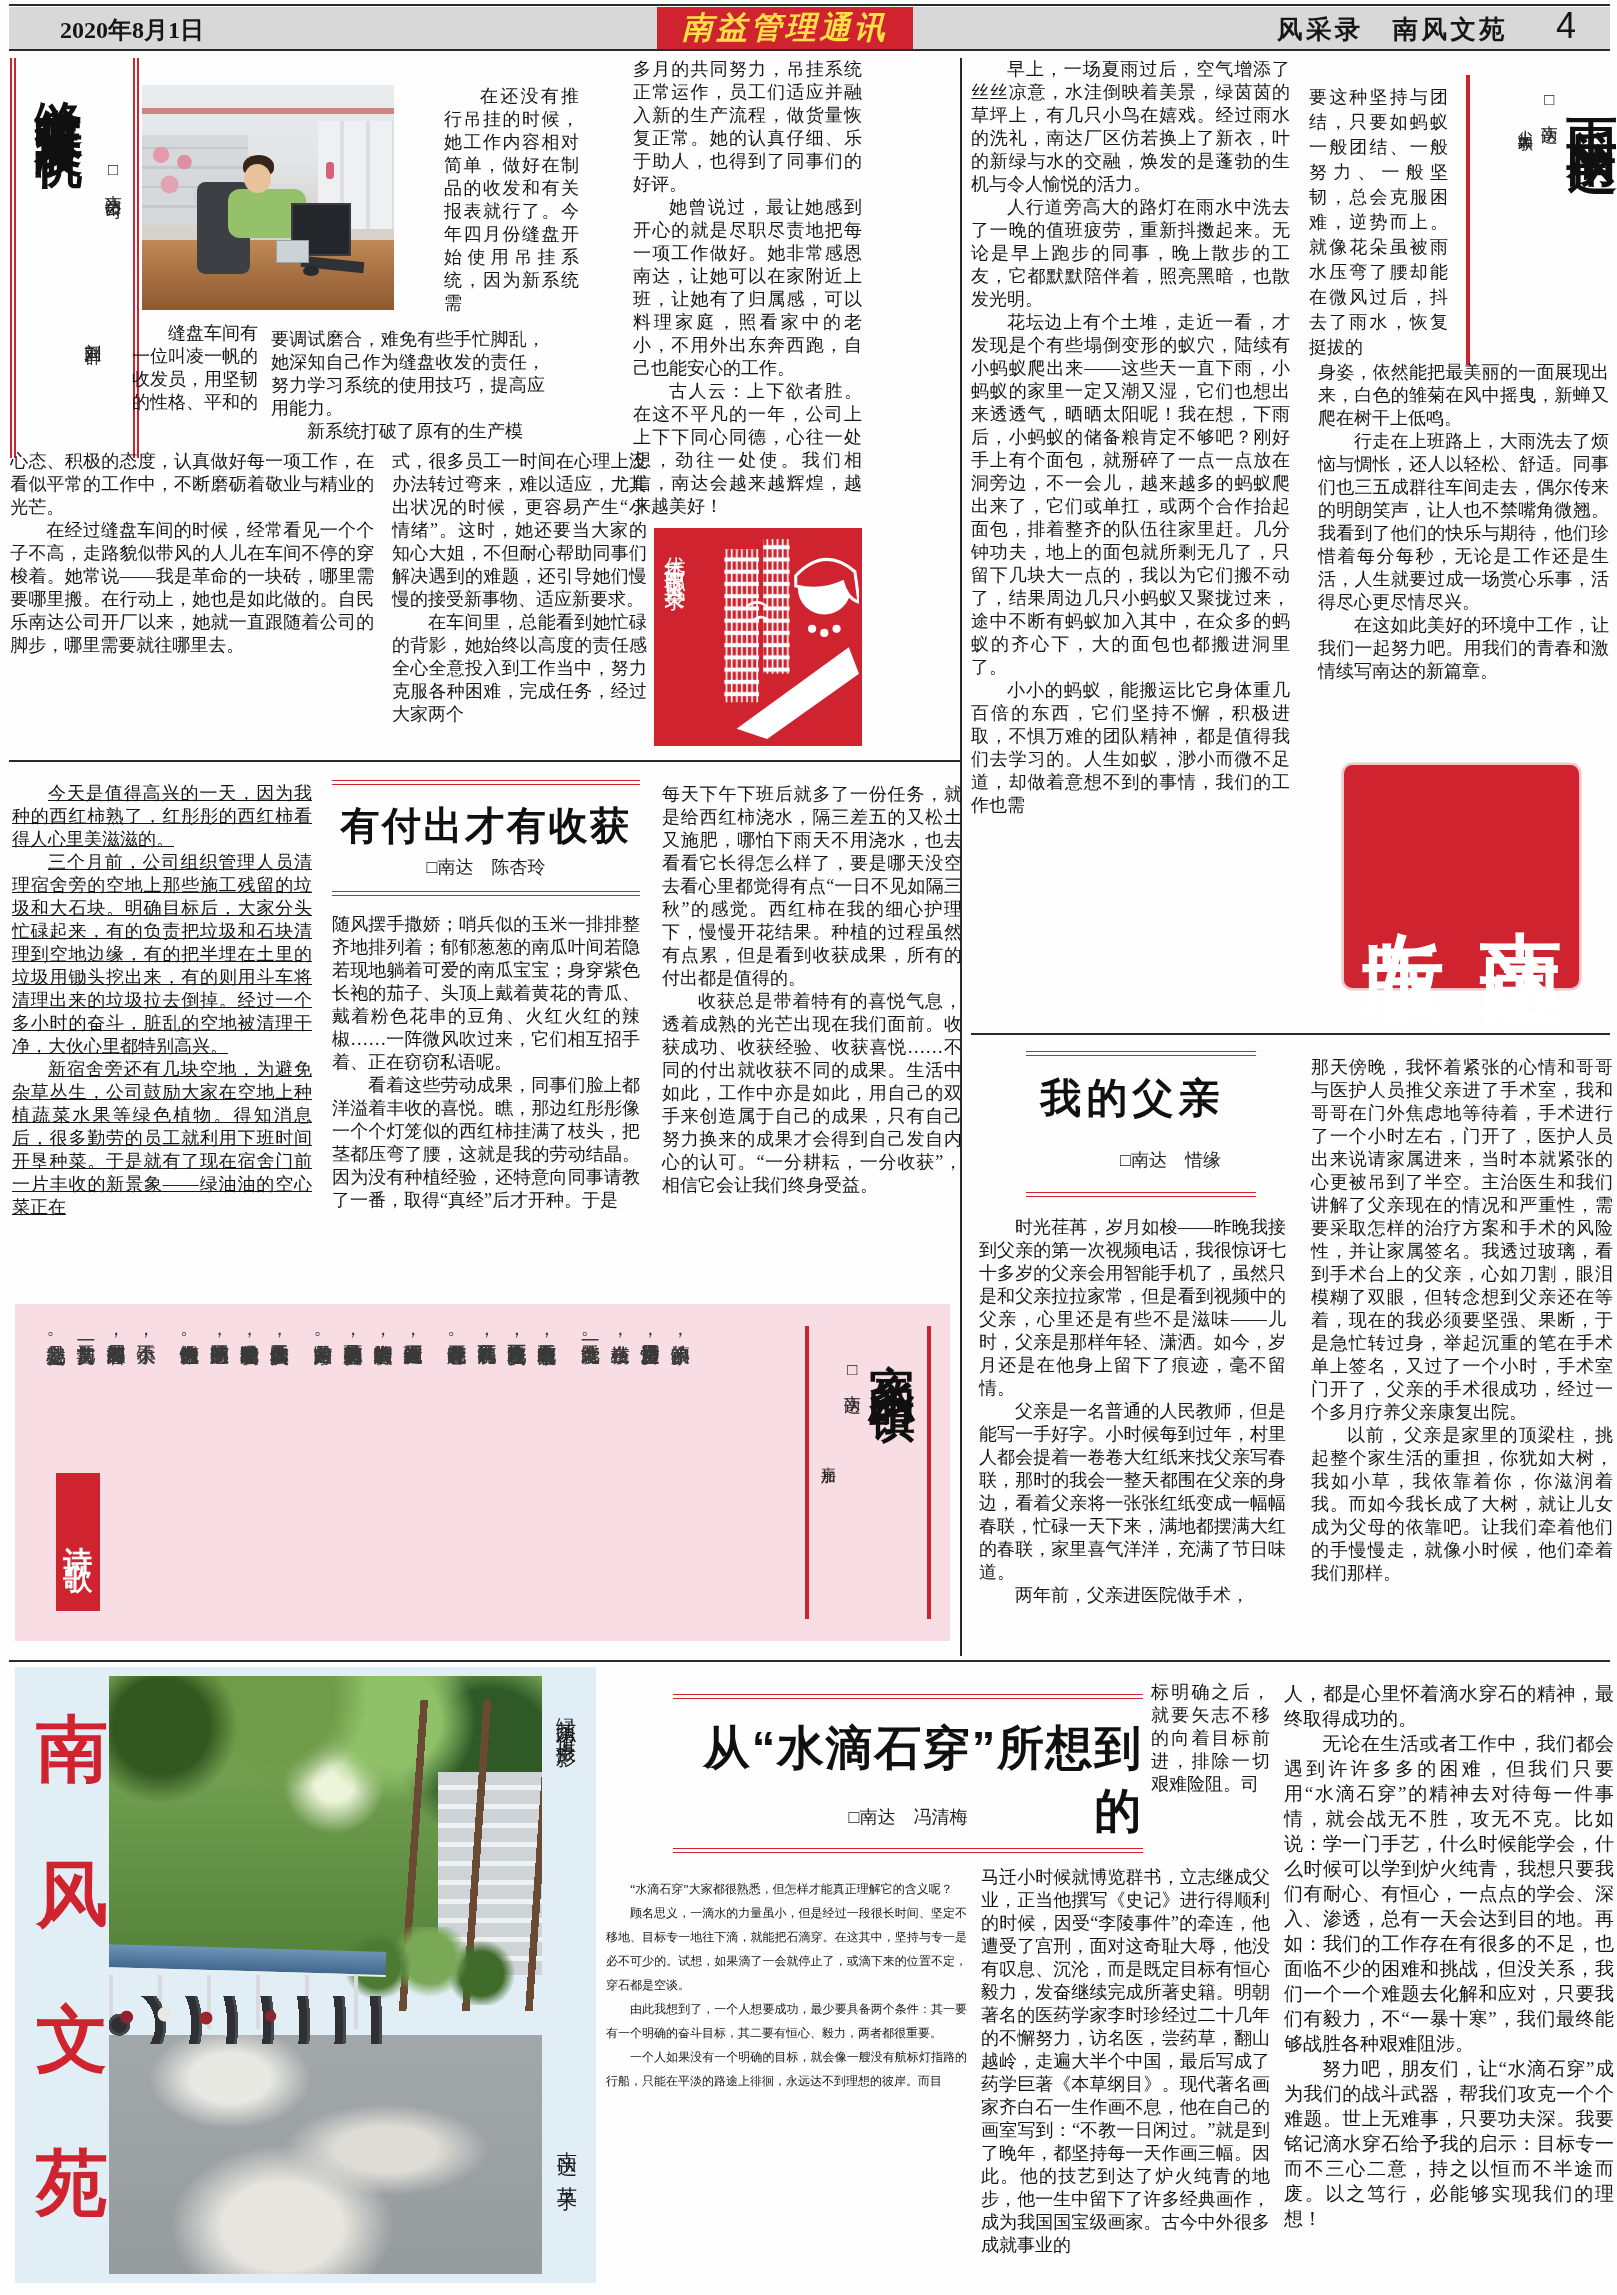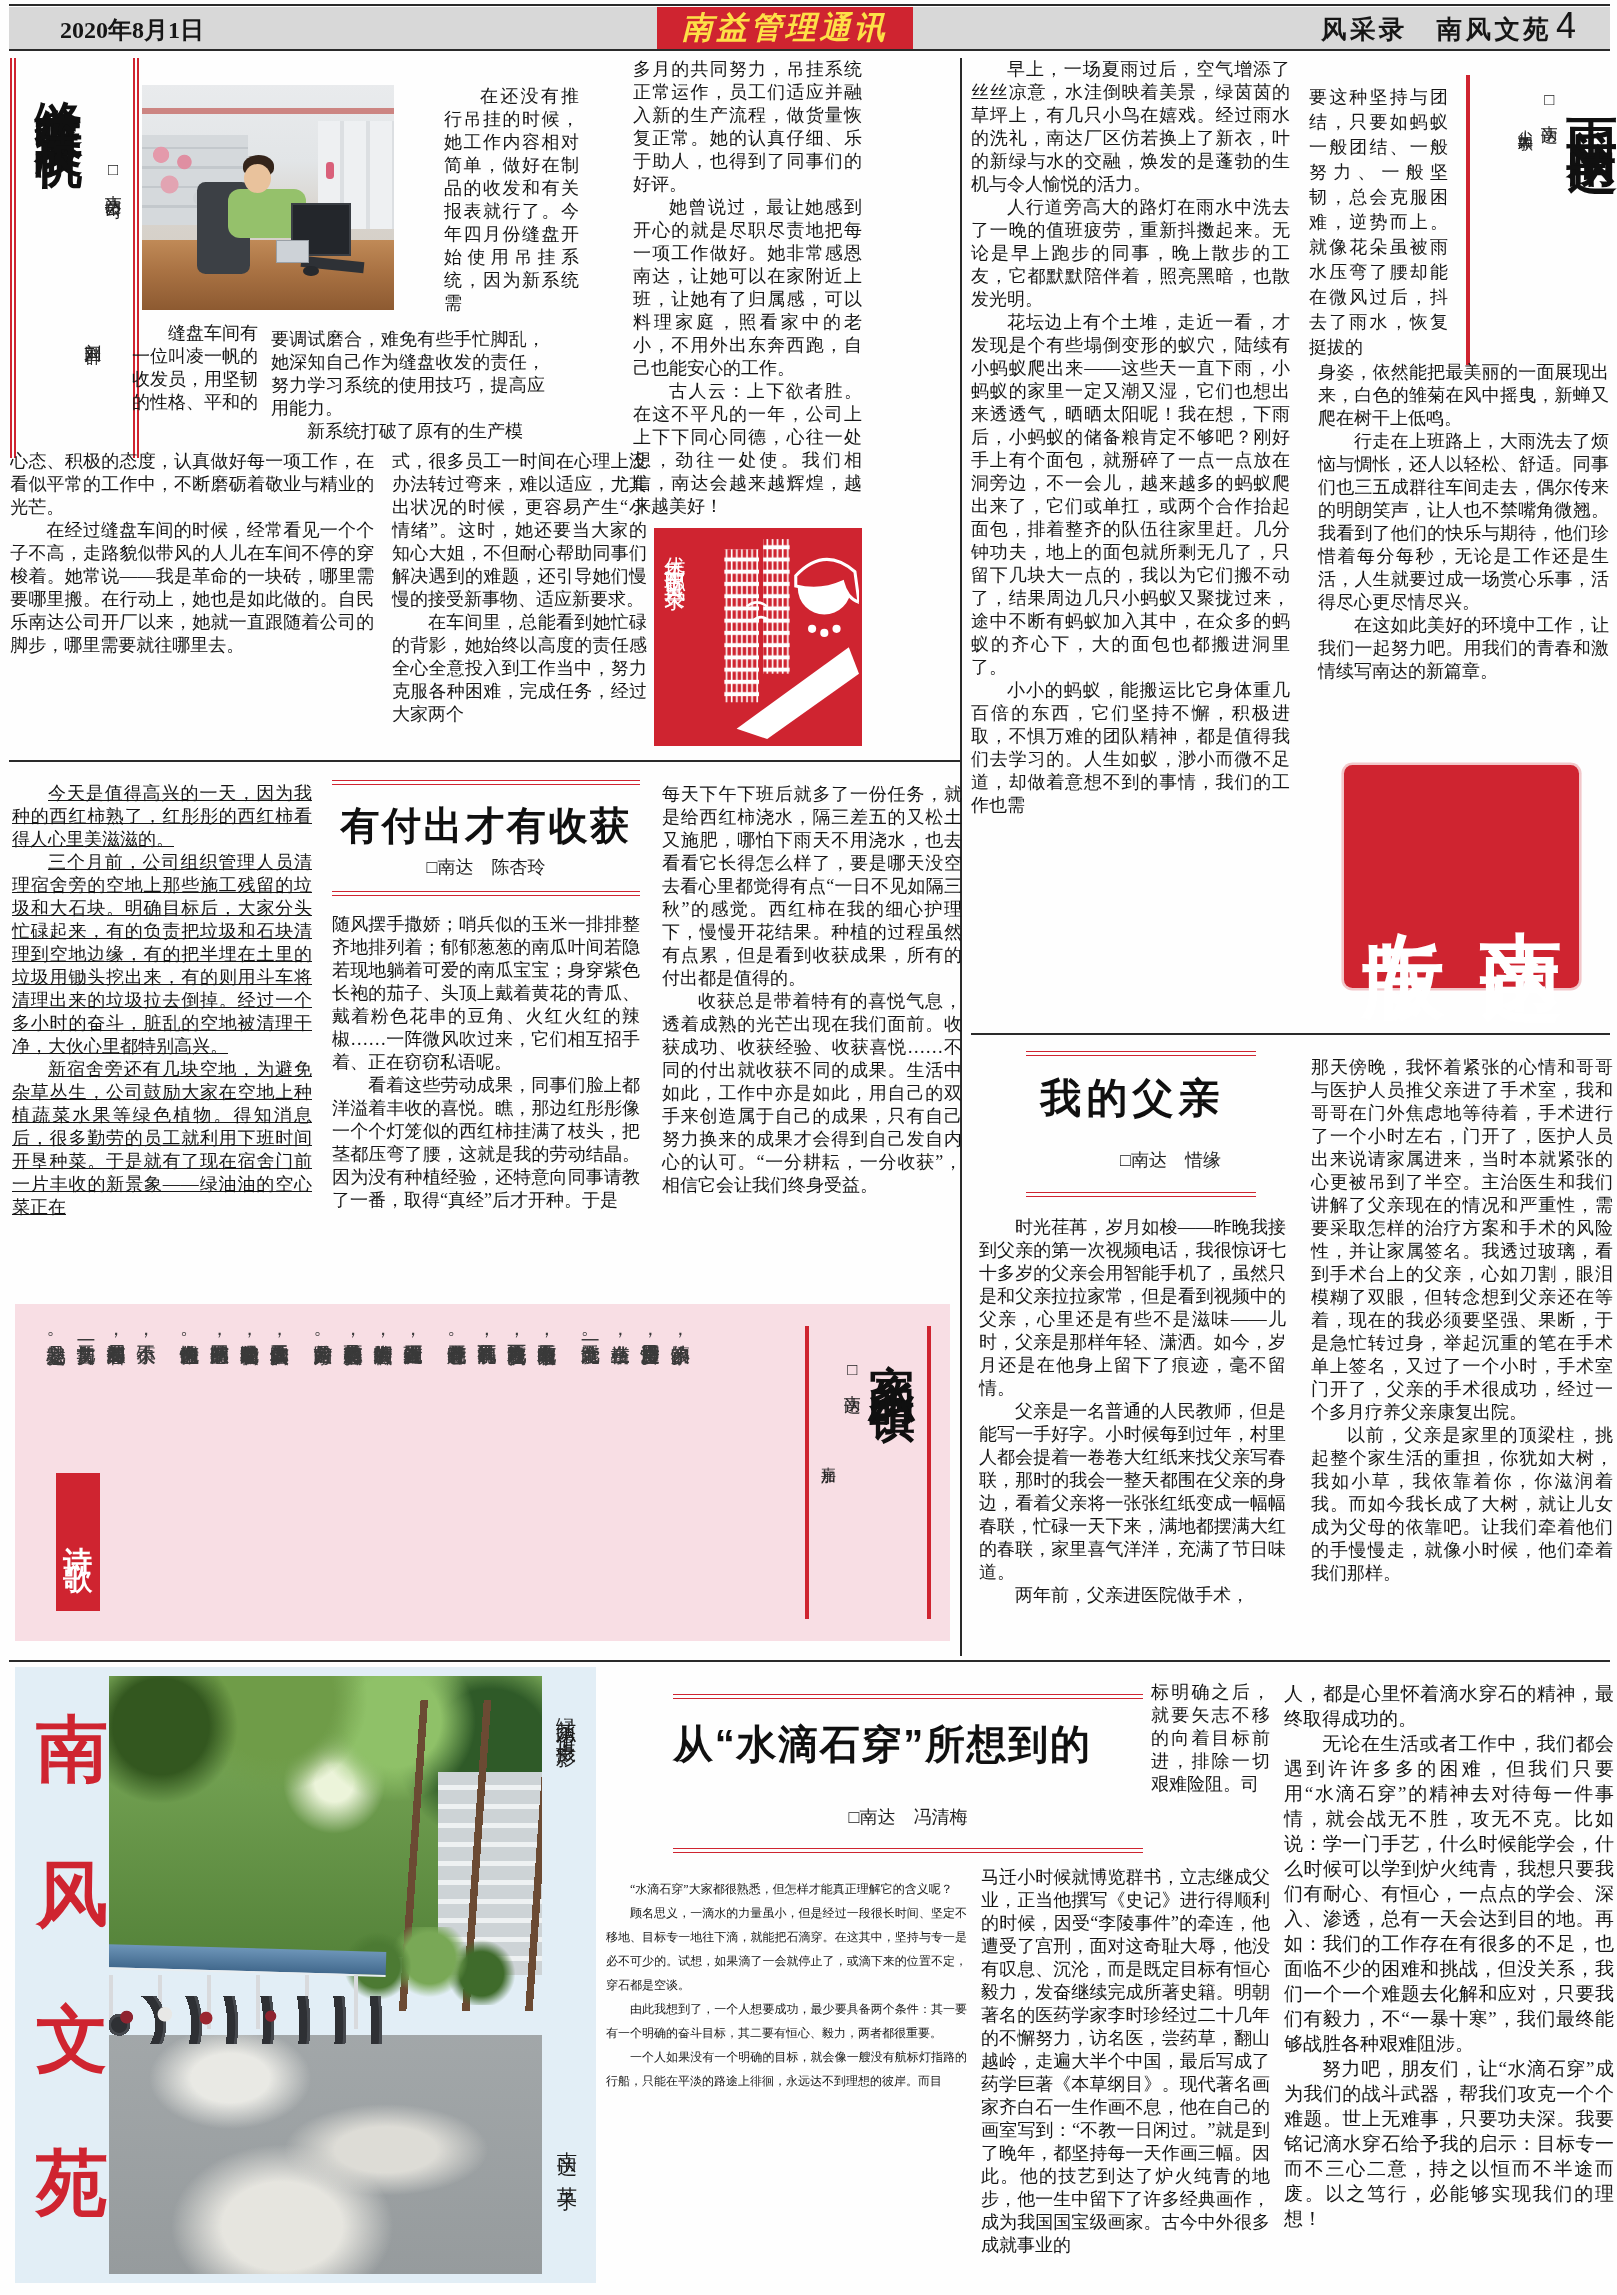--- a/index.html
+++ b/index.html
@@ -102,21 +102,21 @@
 <body>
 
 <div class="page">
 
   <div class="hline" style="left:8.5px;top:4.3px;width:1601px;"></div>
   <div class="hdr-strip"></div>
   <div class="abs" style="left:60px;top:13.6px;font-size:24px;font-weight:bold;">2020年8月1日</div>
   <div class="masthead">
     <span>南益管理通讯</span>
   </div>
-  <div class="abs" style="left:1321px;top:12px;font-size:25.5px;font-weight:bold;letter-spacing:3.4px;">风采录　南风文苑</div>
+  <div class="abs" style="left:1277px;top:12px;font-size:25.5px;font-weight:bold;letter-spacing:3.4px;">风采录　南风文苑</div>
   <div class="abs" style="left:1556px;top:5.1px;font-size:36px;font-family:'Liberation Sans',sans-serif;">4</div>
   <div class="hline" style="left:8.5px;top:49px;width:1601px;"></div>
 
   <div class="abs" style="left:10.2px;top:58px;width:117px;height:400px;border-left:6px double var(--red);border-right:6px double var(--red);">
     <div class="vt ht" style="position:absolute;left:10.2px;top:5.1px;font-size:48px;letter-spacing:6.8px;font-family:'Liberation Serif',serif;">缝盘收发凌一帆</div>
     <div class="vbyline" style="position:absolute;right:8.5px;top:102px;">□南达公司</div>
     <div class="vbyline" style="position:absolute;right:29px;top:272px;">刘国群</div>
   </div>
 
   <div class="ph" style="left:142px;top:85px;width:252px;height:225px;">
@@ -295,21 +295,21 @@
     <div class="p2-road"></div>
     <div class="p2-bush"></div>
     <div class="p2-roof"></div>
     <div class="p2-pillars"></div>
     <div class="p2-bikes"></div>
   </div>
   <div class="cap abs" style="left:552px;top:1701px;height:272px;">绿荫小道（摄影）</div>
   <div class="cap abs" style="left:553px;top:2135px;height:145px;">南达　英子</div>
 
   <div class="rrule" style="left:673px;top:1694px;width:470px;"></div>
-  <div class="abs ht" style="left:673px;top:1717px;width:470px;text-align:left;font-size:40px;letter-spacing:1.7px;">从“水滴石穿”所想到的</div>
+  <div class="abs ht" style="left:673px;top:1717px;width:470px;text-align:right;font-size:47px;letter-spacing:1.7px;">从“水滴石穿”所想到的</div>
   <div class="abs byline" style="left:673px;top:1805px;width:470px;text-align:center;">
     <span>□南达</span>　<span>冯清梅</span>
   </div>
   <div class="rrule" style="left:673px;top:1848px;width:470px;"></div>
 
   <div class="col" style="left:606px;top:1877px;width:361px;height:416px;font-size:12px;line-height:24px;">
       <p>“水滴石穿”大家都很熟悉，但怎样才能真正理解它的含义呢？</p>
       <p>顾名思义，一滴水的力量虽小，但是经过一段很长时间、坚定不移地、目标专一地往下滴，就能把石滴穿。在这其中，坚持与专一是必不可少的。试想，如果滴了一会就停止了，或滴下来的位置不定，穿石都是空谈。</p>
       <p>由此我想到了，一个人想要成功，最少要具备两个条件：其一要有一个明确的奋斗目标，其二要有恒心、毅力，两者都很重要。</p>
       <p>一个人如果没有一个明确的目标，就会像一艘没有航标灯指路的行船，只能在平淡的路途上徘徊，永远达不到理想的彼岸。而目</p>

